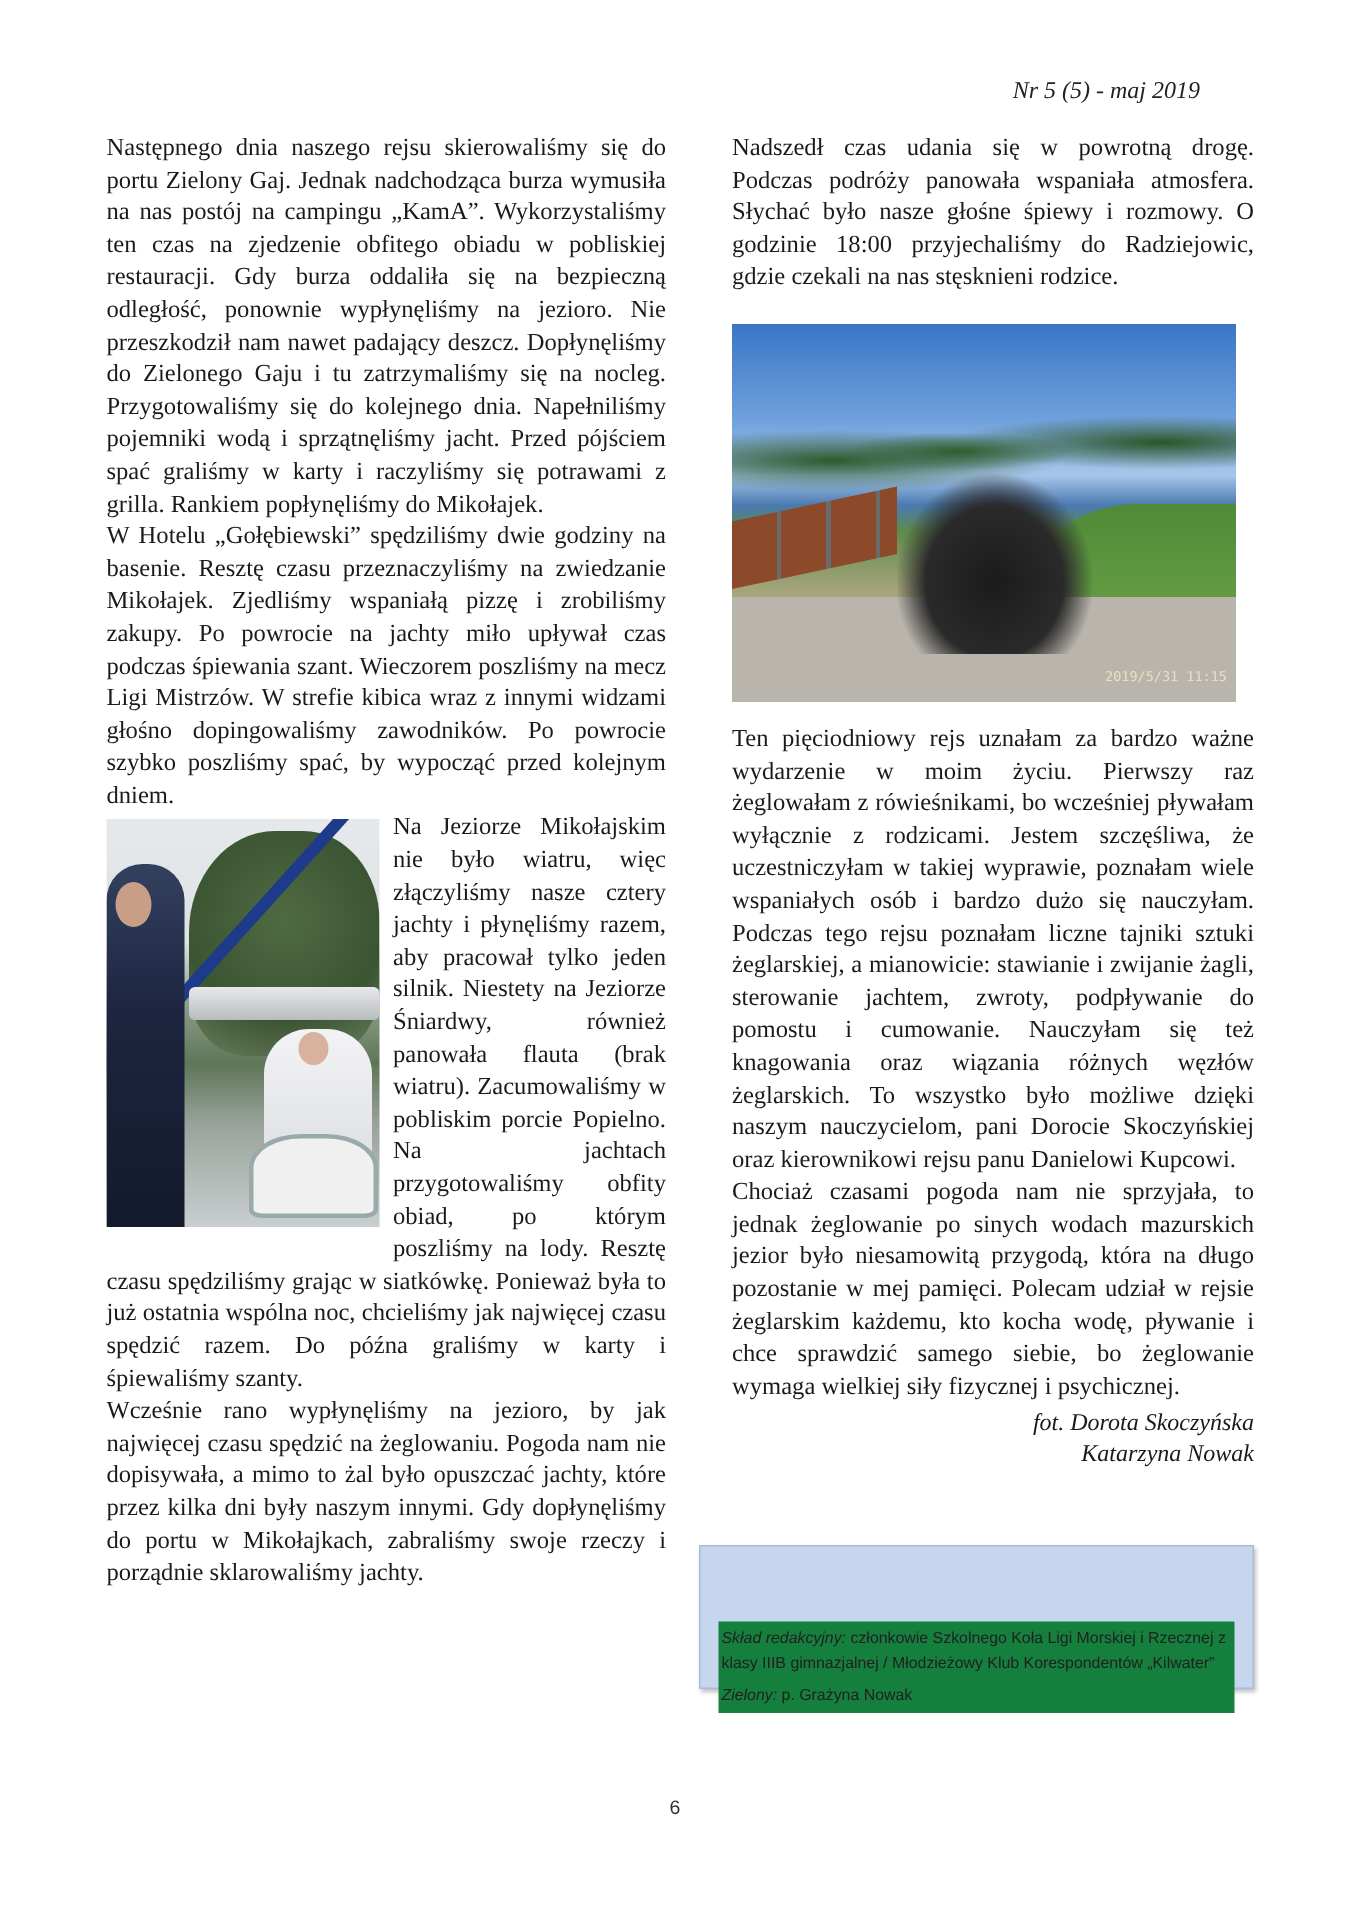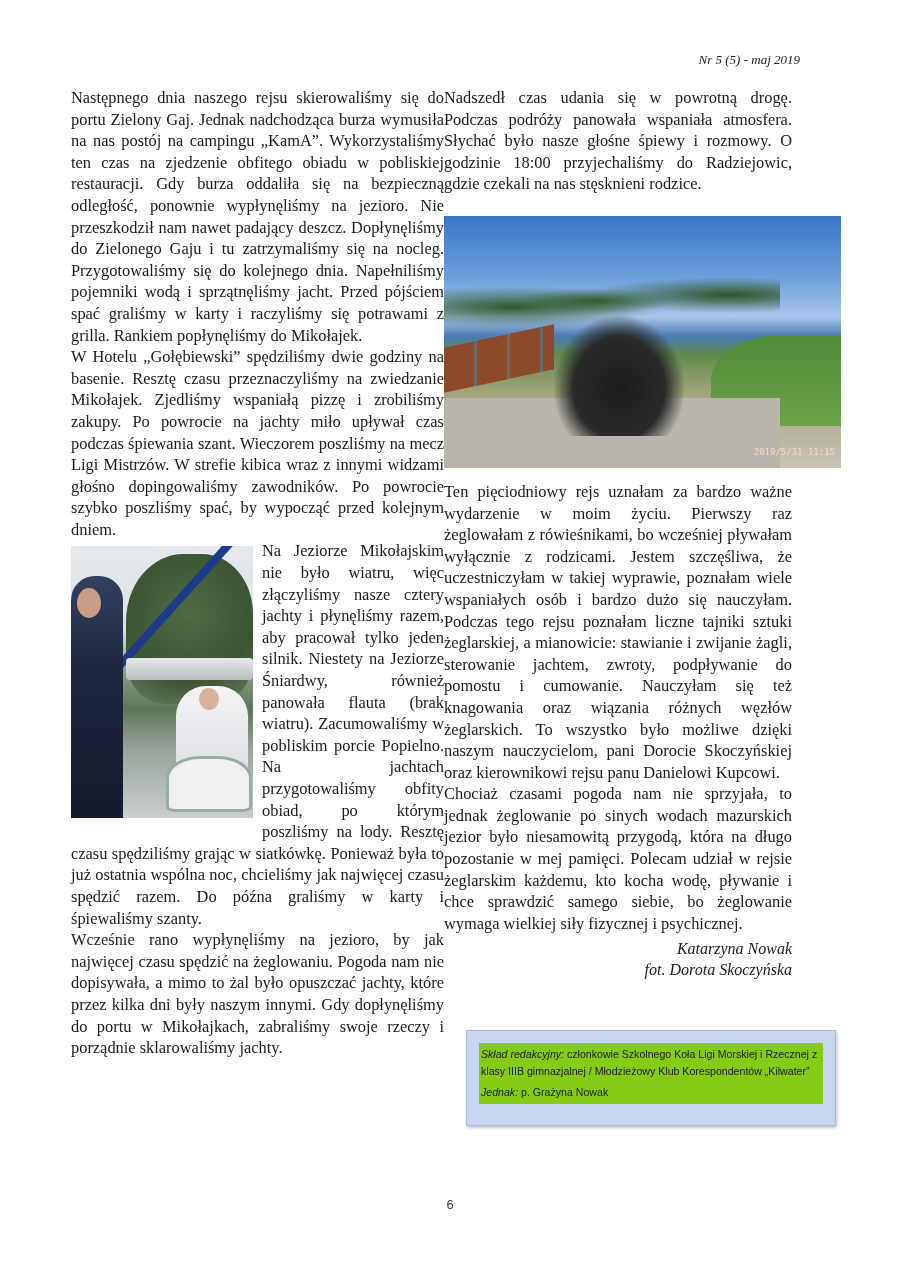--- a/index.html
+++ b/index.html
@@ -1,43 +1,43 @@
 <!DOCTYPE html>
 <html><head>
   <meta charset="utf-8">
   <style>
     html, body { margin:0; padding:0; background:#ffffff; }
     body { width:900px; height:1274px; position:relative; overflow:hidden; font-family:"Liberation Serif", serif; color:#1a1a1a; }
-    .header { position:absolute; top:52px; right:100px; font-style:italic; font-size:13px; color:#222; }
+    .header { position:absolute; top:52px; right:100px; font-style:italic; font-size:16px; color:#222; }
     .col { position:absolute; font-size:16.4px; line-height:21.6px; text-align:justify; }
     .col p { margin:0; }
     .left { left:71px; top:87px; width:373px; }
-    .right { left:444px; top:87px; width:348px; }
+    .right { left:488px; top:87px; width:348px; }
     .wrap-area { position:relative; }
     .photo-sail { float:left; width:182px; height:272px; margin:6px 9px 4px 0; position:relative; overflow:hidden;
       background:linear-gradient(180deg,#e6e9ec 0%,#dde2e4 30%,#8ea08a 45%,#5e7658 60%,#9aa39b 75%,#c9cfd0 100%); }
     .photo-sail .tree { position:absolute; left:55px; top:8px; width:127px; height:150px; border-radius:45% 40% 30% 30%; background:radial-gradient(circle at 50% 40%, #4f6b43 0%, #3b5432 60%, #6d8262 100%); }
     .photo-sail .mast { position:absolute; left:60px; top:-10px; width:8px; height:200px; background:#1e3a8a; transform:rotate(42deg); transform-origin:top left; left:160px; }
     .photo-sail .boom { position:absolute; left:55px; top:112px; width:127px; height:22px; background:linear-gradient(180deg,#e8e8ea,#b8bcc0); border-radius:4px; }
     .photo-sail .man { position:absolute; left:0; top:30px; width:52px; height:242px; background:linear-gradient(180deg,#33415f 0%,#1d2540 40%,#141a2c 100%); border-radius:24px 24px 0 0; }
     .photo-sail .face1 { position:absolute; left:6px; top:42px; width:24px; height:30px; border-radius:50%; background:#c99e86; }
     .photo-sail .woman { position:absolute; left:105px; top:140px; width:72px; height:110px; background:linear-gradient(180deg,#f3f3f5,#d9dbe0); border-radius:30px 30px 8px 8px; }
     .photo-sail .face2 { position:absolute; left:128px; top:142px; width:20px; height:22px; border-radius:50%; background:#d8b29c; }
     .photo-sail .seat { position:absolute; left:95px; top:210px; width:80px; height:50px; background:#f0f0f0; border-radius:40% 40% 10% 10%; border:3px solid #9aa; }
-    .photo-group { width:397px; height:252px; margin:21px 0 13px 0; position:relative; overflow:hidden;
+    .photo-group { width:336px; height:252px; margin:21px 0 13px 0; position:relative; overflow:hidden;
       background:linear-gradient(180deg,#3a75c6 0%,#6ea0dc 25%,#a8c6ea 40%,#4a7ab0 48%,#5f8b4b 55%,#a4a47a 70%,#c8c4b8 100%); }
     .photo-group .trees { position:absolute; left:0; top:55px; width:336px; height:60px; background:radial-gradient(ellipse at 20% 60%, #2f5a2b 0%, transparent 40%), radial-gradient(ellipse at 45% 50%, #335f2c 0%, transparent 30%), radial-gradient(ellipse at 85% 40%, #2d5527 0%, transparent 35%); }
     .photo-group .grass { position:absolute; right:0; top:120px; width:130px; height:90px; background:linear-gradient(180deg,#4f8a38,#6ca348); border-radius:50% 0 0 0; }
     .photo-group .fence { position:absolute; left:0; top:120px; width:110px; height:45px; background:repeating-linear-gradient(90deg,#8c4a2a 0 30px,#6b6b6b 30px 33px); transform:skewY(-12deg); }
     .photo-group .path { position:absolute; left:0; bottom:0; width:336px; height:70px; background:#b9b5ac; }
     .photo-group .people { position:absolute; left:110px; top:100px; width:130px; height:120px; background:radial-gradient(ellipse at 50% 60%, #1b1b1b 0%, #2a2a2a 50%, transparent 72%); }
     .photo-group .stamp { position:absolute; right:6px; bottom:4px; font-family:"DejaVu Sans Mono", monospace; font-size:9px; color:#f5e9c8; opacity:.8; }
     .sign { text-align:right; font-style:italic; font-size:16px; line-height:21px; margin-top:4px; }
     .box { position:absolute; left:466px; top:1030px; width:370px; height:96px; background:#c6d6ee; border:1px solid #a7bcd8; box-shadow:1px 2px 3px rgba(0,0,0,.25); box-sizing:border-box; padding:12px 12px 8px 12px; }
-    .box-inner { background:#84cc16; padding:3px 2px; font-family:"Liberation Sans", sans-serif; font-size:10.6px; line-height:17px; color:#202020; }
+    .box-inner { background:#15803d; padding:3px 2px; font-family:"Liberation Sans", sans-serif; font-size:10.6px; line-height:17px; color:#202020;margin-top:38px; }
     .box-inner em { font-style:italic; }
     .box-inner p { margin:0; }
     .box-inner p + p { margin-top:4px; }
     .pagenum { position:absolute; top:1197px; left:0; width:900px; text-align:center; font-family:"Liberation Sans", sans-serif; font-size:13px; color:#333; }
   </style>
 </head>
 <body>
 
 <div class="header">Nr 5 (5) - maj 2019</div>
 
@@ -66,25 +66,25 @@
     <div class="trees"></div>
     <div class="grass"></div>
     <div class="fence"></div>
     <div class="path"></div>
     <div class="people"></div>
     <span class="stamp">2019/5/31 11:15</span>
   </div>
   <p>Ten pięciodniowy rejs uznałam za bardzo ważne wydarzenie w moim życiu. Pierwszy raz żeglowałam z rówieśnikami, bo wcześniej pływałam wyłącznie z rodzicami. Jestem szczęśliwa, że uczestniczyłam w takiej wyprawie, poznałam wiele wspaniałych osób i bardzo dużo się nauczyłam. Podczas tego rejsu poznałam liczne tajniki sztuki żeglarskiej, a mianowicie: stawianie i zwijanie żagli, sterowanie jachtem, zwroty, podpływanie do pomostu i cumowanie. Nauczyłam się też knagowania oraz wiązania różnych węzłów żeglarskich. To wszystko było możliwe dzięki naszym nauczycielom, pani Dorocie Skoczyńskiej oraz kierownikowi rejsu panu Danielowi Kupcowi.</p>
   <p>Chociaż czasami pogoda nam nie sprzyjała, to jednak żeglowanie po sinych wodach mazurskich jezior było niesamowitą przygodą, która na długo pozostanie w mej pamięci. Polecam udział w rejsie żeglarskim każdemu, kto kocha wodę, pływanie i chce sprawdzić samego siebie, bo żeglowanie wymaga wielkiej siły fizycznej i psychicznej.</p>
   <div class="sign">
+    <div>fot. Dorota Skoczyńska</div>
     <div>Katarzyna Nowak</div>
-    <div>fot. Dorota Skoczyńska</div>
   </div>
 </div>
 
 <div class="box">
   <div class="box-inner">
     <p><em>Skład redakcyjny:</em><span> członkowie Szkolnego Koła Ligi Morskiej i Rzecznej z klasy IIIB gimnazjalnej / Młodzieżowy Klub Korespondentów „Kilwater”</span></p>
-    <p><em>Jednak:</em><span> p. Grażyna Nowak</span></p>
+    <p><em>Zielony:</em><span> p. Grażyna Nowak</span></p>
   </div>
 </div>
 
 <div class="pagenum">6</div>
 
 </body></html>

